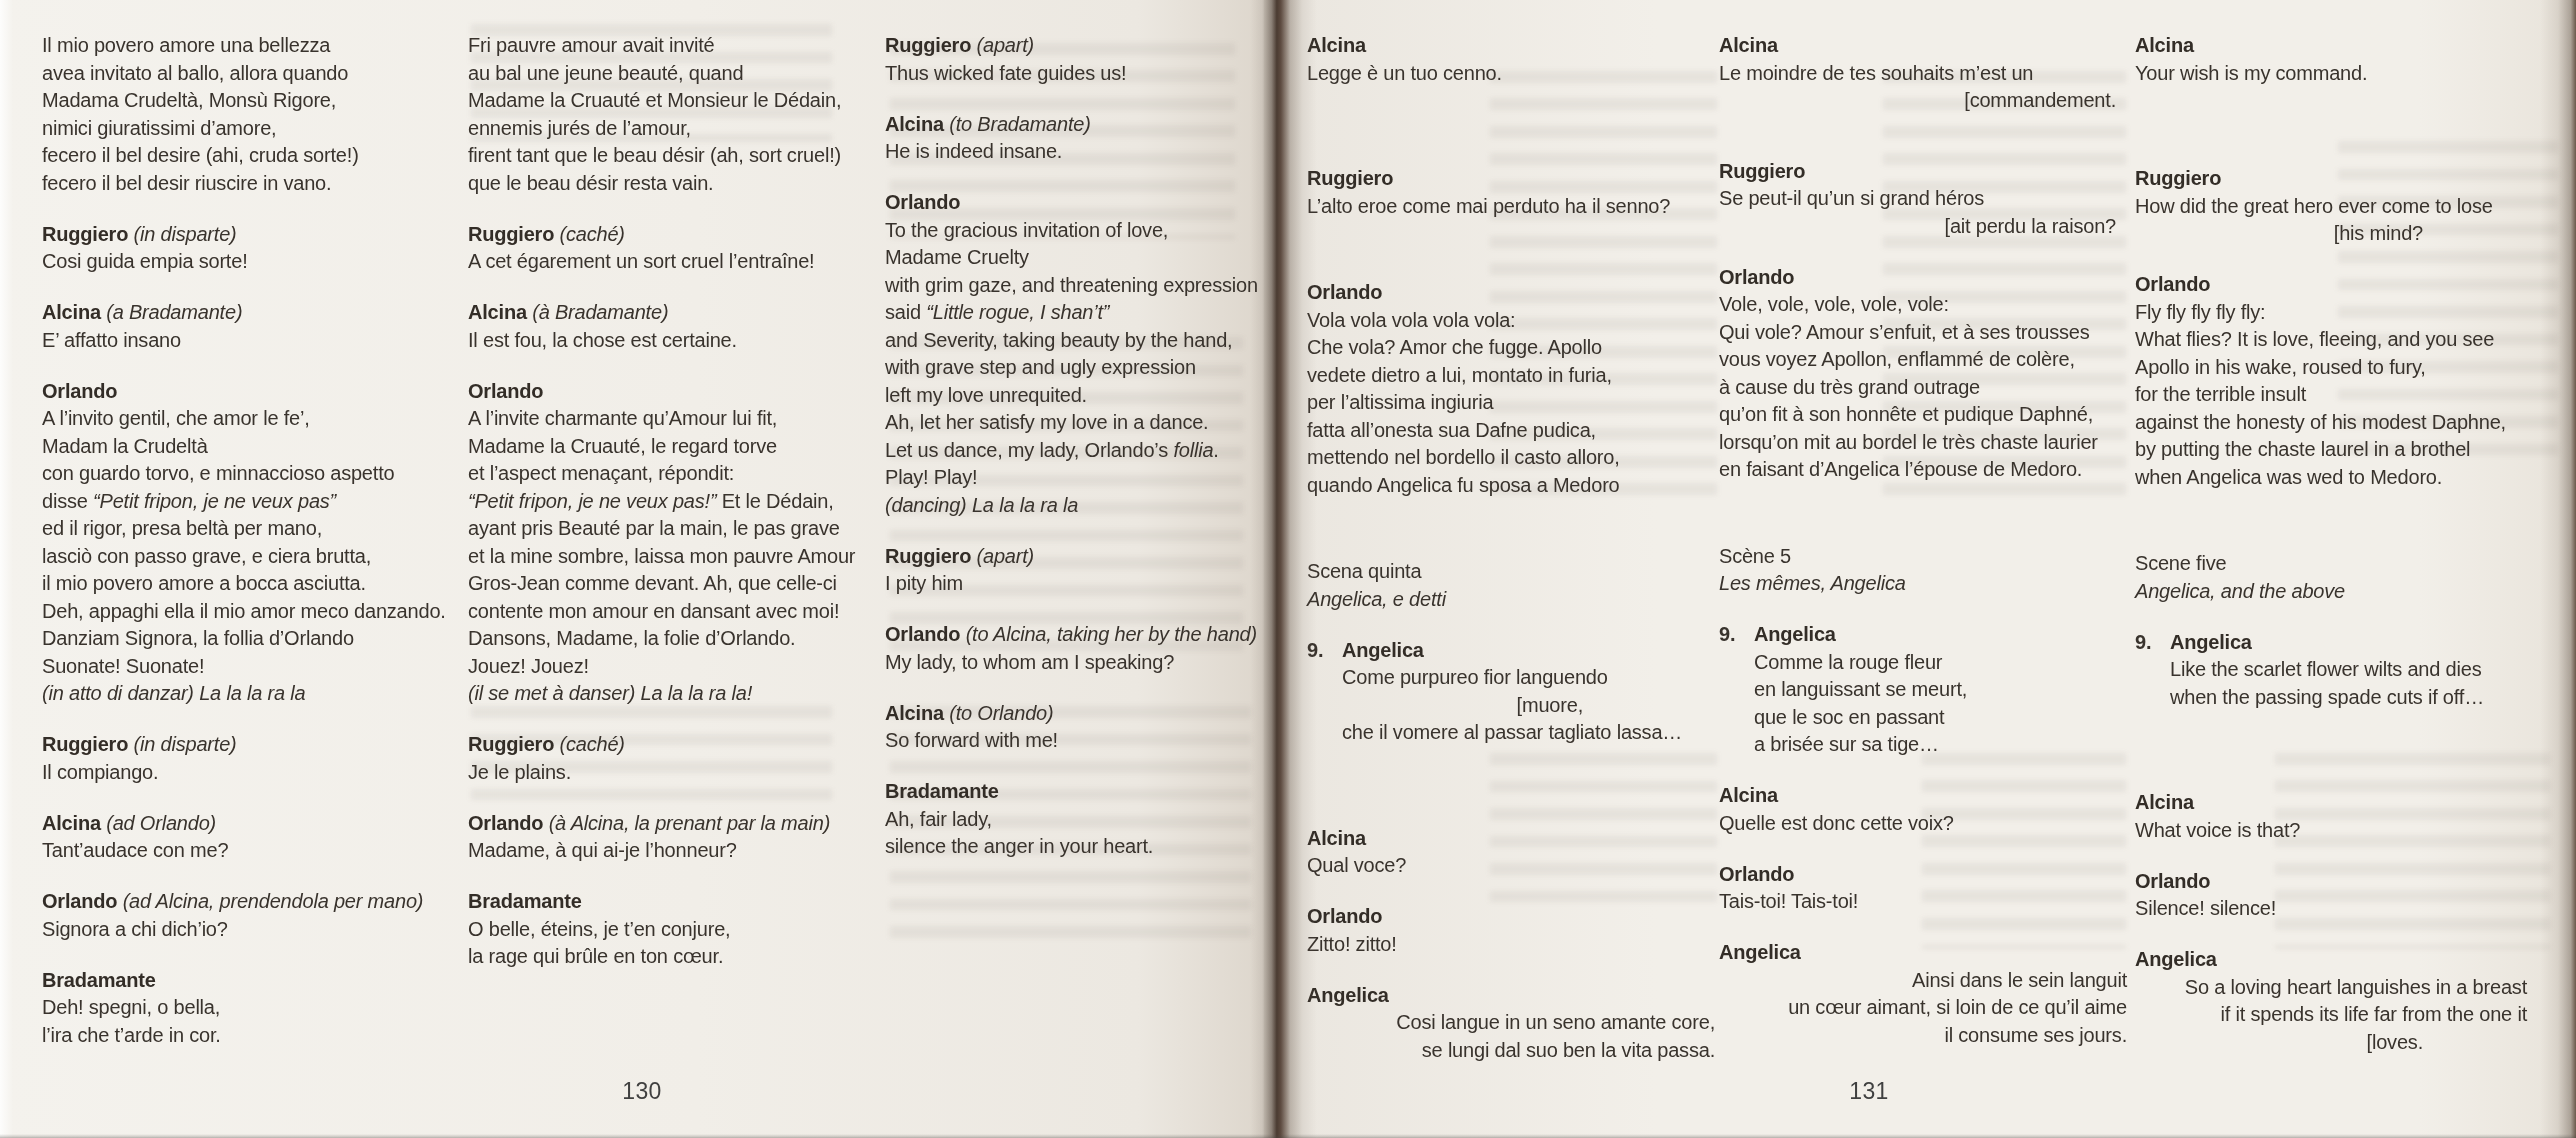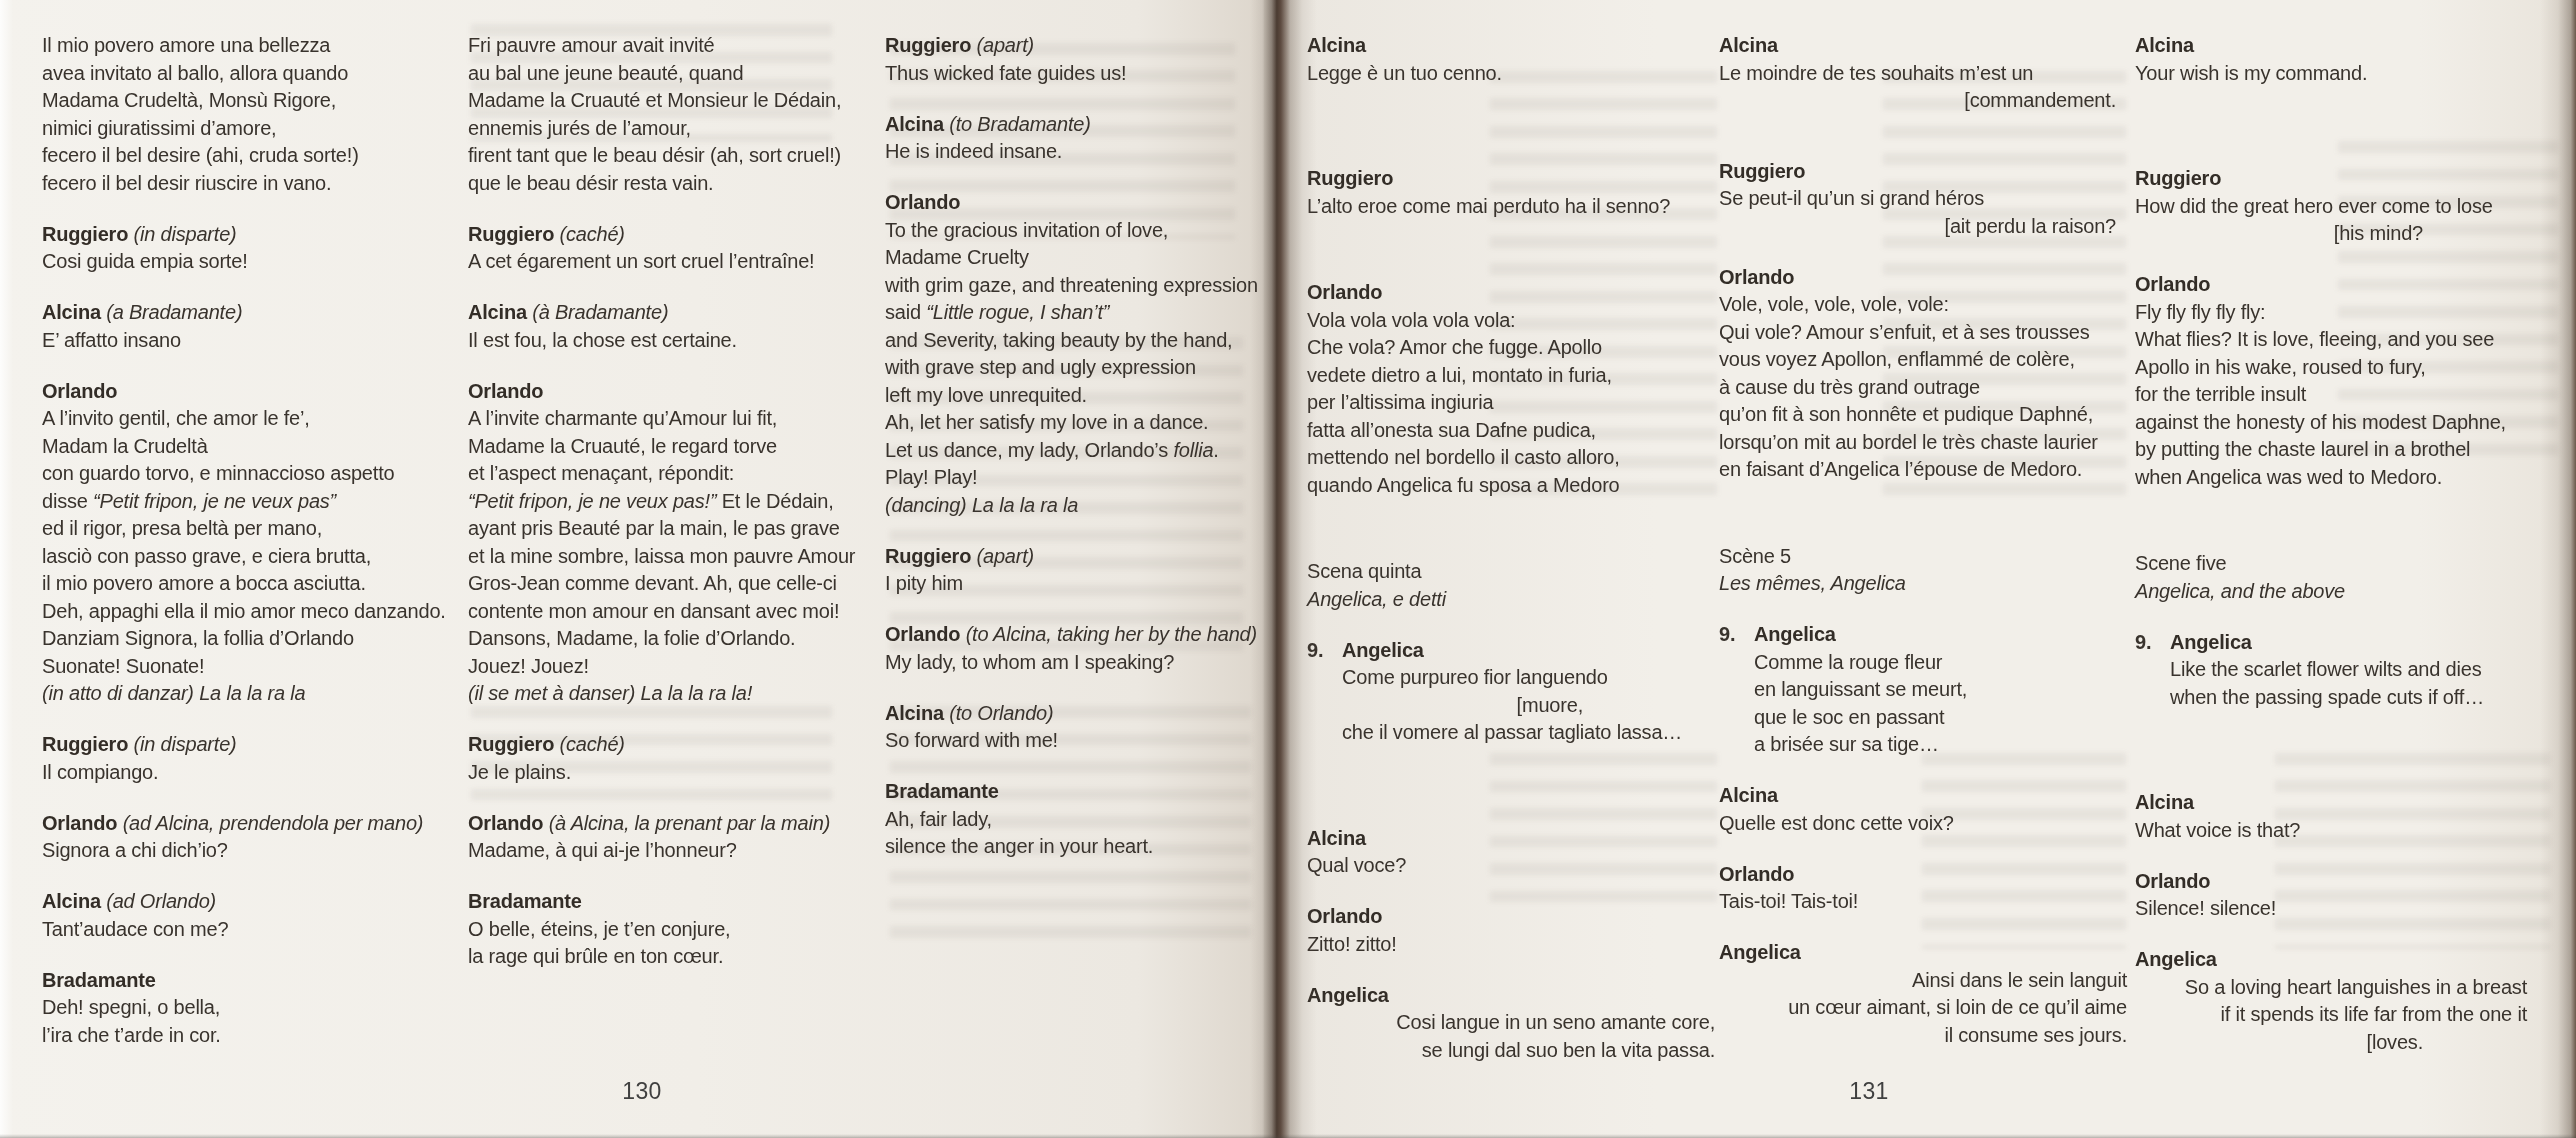--- a/index.html
+++ b/index.html
@@ -109,26 +109,26 @@
         <div class="line">Deh, appaghi ella il mio amor meco danzando.</div>
         <div class="line">Danziam Signora, la follia d’Orlando</div>
         <div class="line">Suonate! Suonate!</div>
         <div class="line"><span class="it">(in atto di danzar) La la la ra la</span></div>
       </div>
       <div class="block">
         <div class="speaker-line"><span class="speaker">Ruggiero</span><span class="direction"> (in disparte)</span></div>
         <div class="line">Il compiango.</div>
       </div>
       <div class="block">
+        <div class="speaker-line"><span class="speaker">Alcina</span><span class="direction"> (ad Orlando)</span></div>
+        <div class="line">Tant’audace con me?</div>
+      </div>
+      <div class="block">
         <div class="speaker-line"><span class="speaker">Orlando</span><span class="direction"> (ad Alcina, prendendola per mano)</span></div>
         <div class="line">Signora a chi dich’io?</div>
-      </div>
-      <div class="block">
-        <div class="speaker-line"><span class="speaker">Alcina</span><span class="direction"> (ad Orlando)</span></div>
-        <div class="line">Tant’audace con me?</div>
       </div>
       <div class="block">
         <div class="speaker-line"><span class="speaker">Bradamante</span></div>
         <div class="line">Deh! spegni, o bella,</div>
         <div class="line">l’ira che t’arde in cor.</div>
       </div>
     </div>
   <div class="col" data-col="left-french">
       <div class="block">
         <div class="line">Fri pauvre amour avait invité</div>

